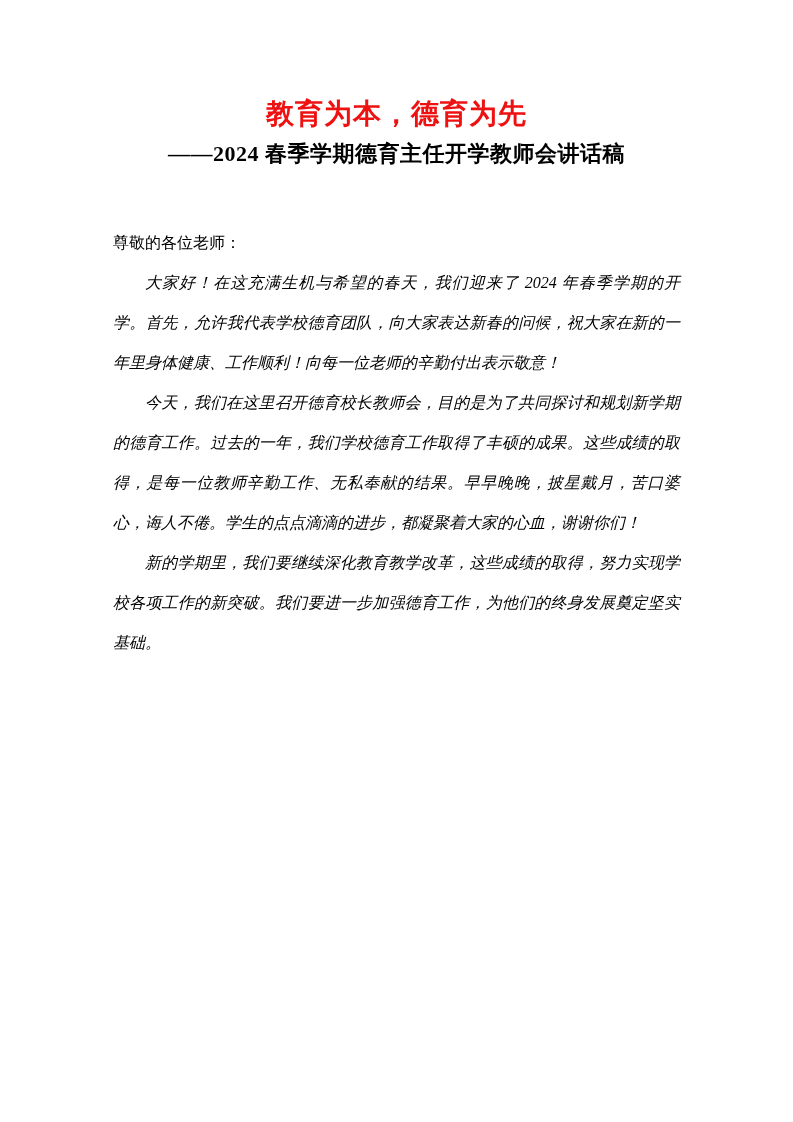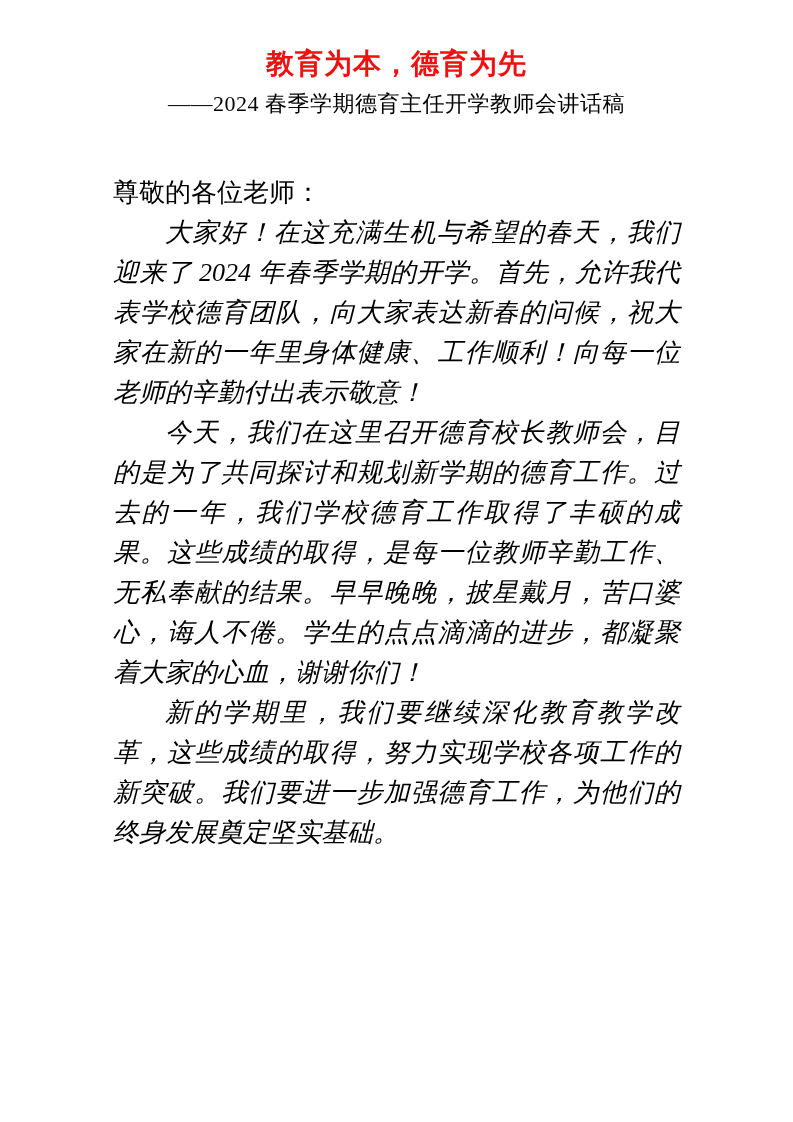--- a/index.html
+++ b/index.html
@@ -15,40 +15,40 @@
     overflow: hidden;
   }
   .page {
     width: 793px;
     height: 1122px;
     background: #ffffff;
     box-sizing: border-box;
   }
   .doc-title {
     margin: 0;
-    padding-top: 47px;
+    padding-top: 97px;
     text-align: center;
     font-size: 28px;
     line-height: 34px;
     font-weight: 700;
     letter-spacing: 1px;
   }
   .doc-subtitle {
     margin: 10px 0 0 0;
     text-align: center;
     font-size: 22px;
     line-height: 26px;
-    font-weight: 400;
+    font-weight: 700;
     color: #000000;
     letter-spacing: 0.5px;
   }
   .body-text {
     width: 567px;
     margin: 56px auto 16px auto;
-    font-size: 26px;
+    font-size: 16px;
     line-height: 40px;
     text-align: justify;
     text-justify: inter-ideograph;
   }
   .para {
     margin: 0;
     padding: 0;
     text-indent: 0;
   }
   .para.indent {

